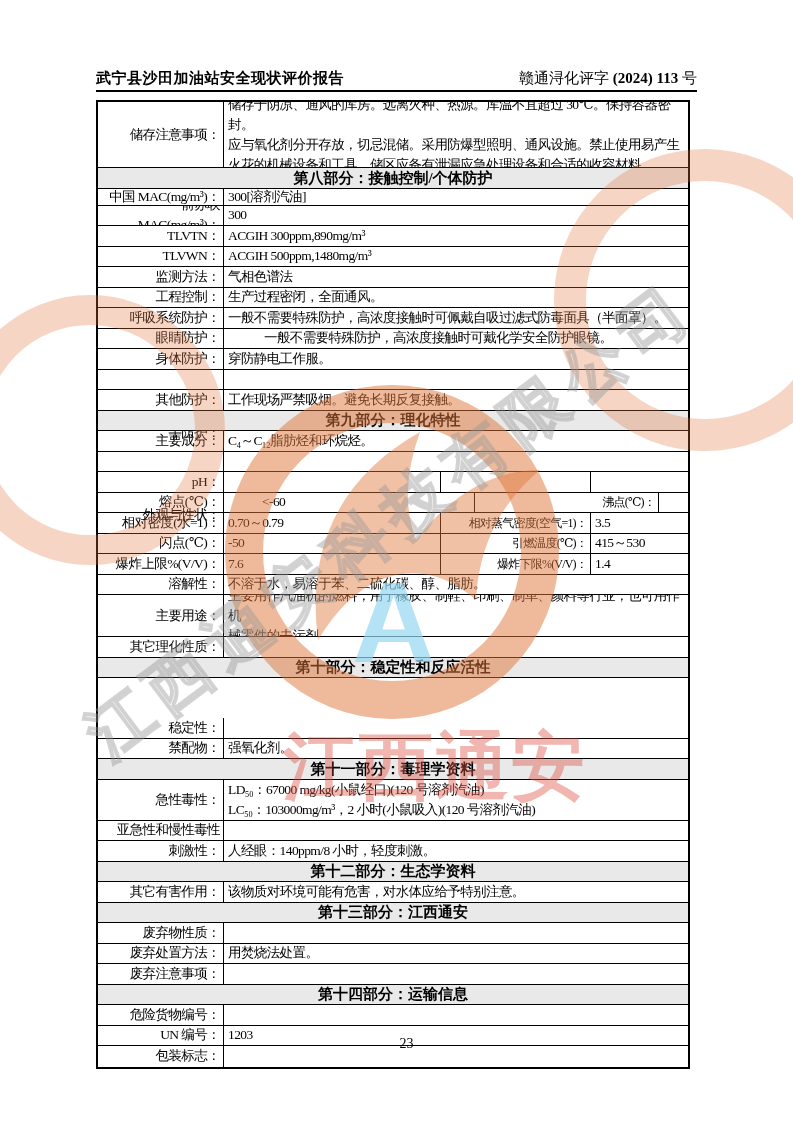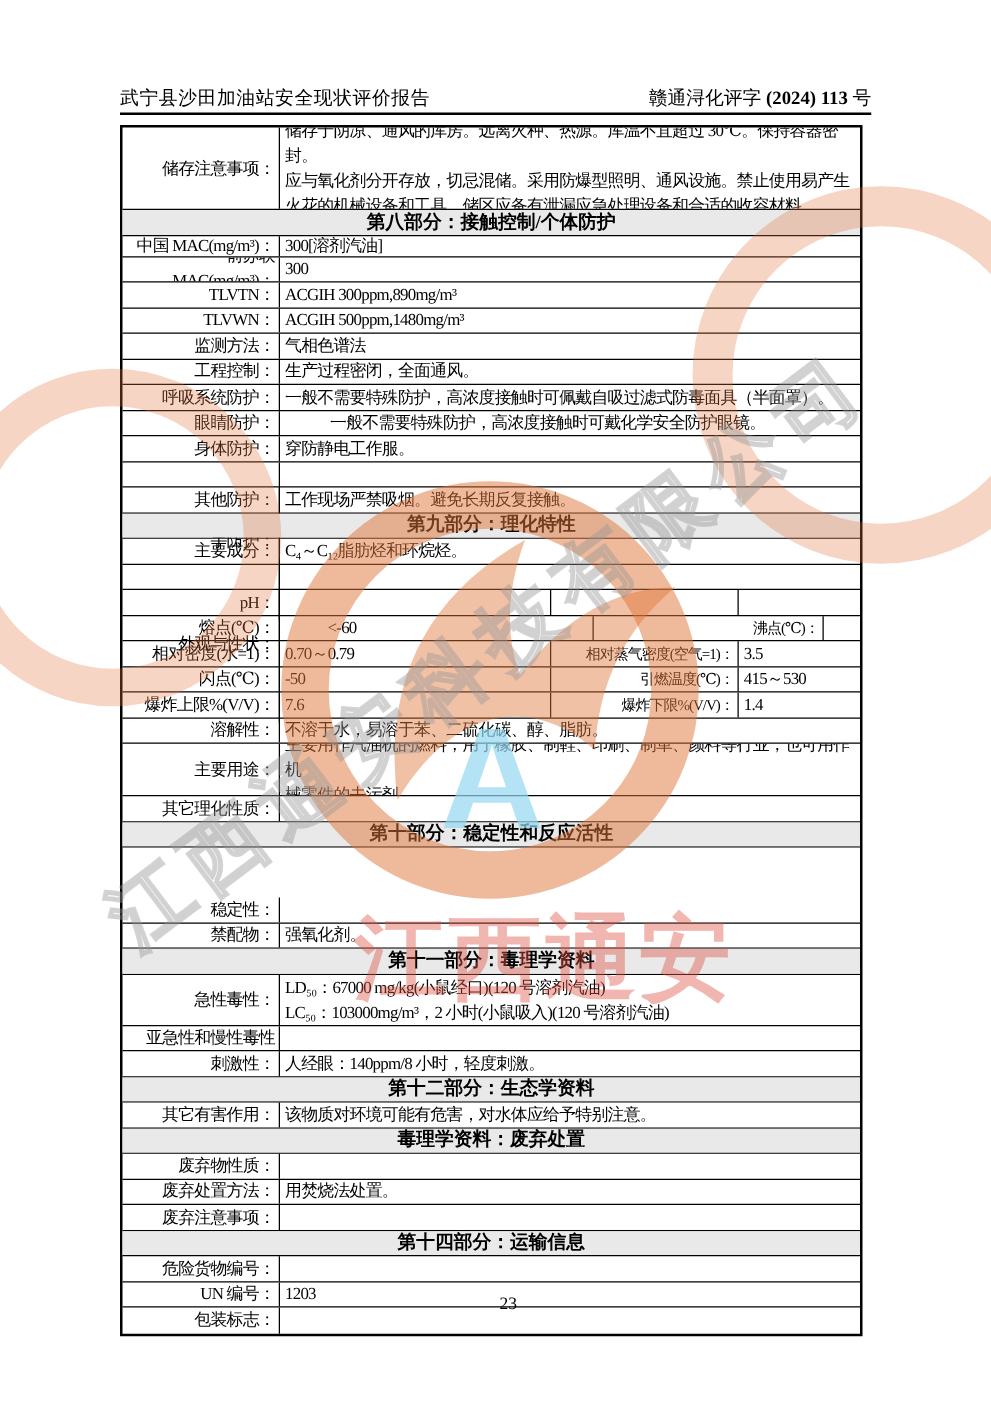--- a/index.html
+++ b/index.html
@@ -2,21 +2,21 @@
 <html><head>
 <meta charset="utf-8">
 <style>
   html,body{margin:0;padding:0;background:#fff;}
   .page{position:relative;width:793px;height:1122px;background:#fff;overflow:hidden;
         font-family:"Liberation Serif","DejaVu Serif",serif;color:#000;}
   
   .hdr{position:absolute;left:96px;top:64px;width:601px;height:24px;
        border-bottom:2px solid #000;display:flex;justify-content:space-between;align-items:flex-end;
        font-size:15px;padding-bottom:2px;}
-  .hdr .l{font-weight:normal;letter-spacing:.5px;margin-top:36px;}
+  .hdr .l{font-weight:bold;letter-spacing:.5px;margin-top:36px;}
   .hdr .r{font-size:15px;}
   .hdr .r b{font-family:"Liberation Serif",serif;}
   
   .tbl{position:absolute;left:96px;top:100px;width:594px;border:2px solid #000;box-sizing:border-box;background:#fff;}
   .t-row{display:flex;border-bottom:1px solid #000;box-sizing:border-box;align-items:stretch;}
   .t-row:last-child{border-bottom:none;}
   .cell{display:flex;align-items:center;box-sizing:border-box;font-size:13.5px;letter-spacing:-0.6px;
         line-height:20px;overflow:hidden;white-space:pre-line;}
   .lbl{width:126px;flex:0 0 126px;justify-content:flex-end;text-align:right;padding-right:3px;border-right:1px solid #000;}
   .val{flex:1 1 auto;padding-left:4px;}
@@ -182,21 +182,21 @@
         <span class="cell val">人经眼：140ppm/8 小时，轻度刺激。</span>
       </div>
       <div class="t-row" style="height: 20.5px;">
         <span class="cell sec">第十二部分：生态学资料</span>
       </div>
       <div class="t-row" style="height: 20.5px;">
         <span class="cell lbl">其它有害作用：</span>
         <span class="cell val">该物质对环境可能有危害，对水体应给予特别注意。</span>
       </div>
       <div class="t-row" style="height: 20.5px;">
-        <span class="cell sec">毒理学资料：废弃处置</span>
+        <span class="cell sec">第十三部分：江西通安</span>
       </div>
       <div class="t-row" style="height: 20.5px;">
         <span class="cell lbl">废弃物性质：</span>
         <span class="cell val"></span>
       </div>
       <div class="t-row" style="height: 20.5px;">
         <span class="cell lbl">废弃处置方法：</span>
         <span class="cell val">用焚烧法处置。</span>
       </div>
       <div class="t-row" style="height: 20.5px;">

